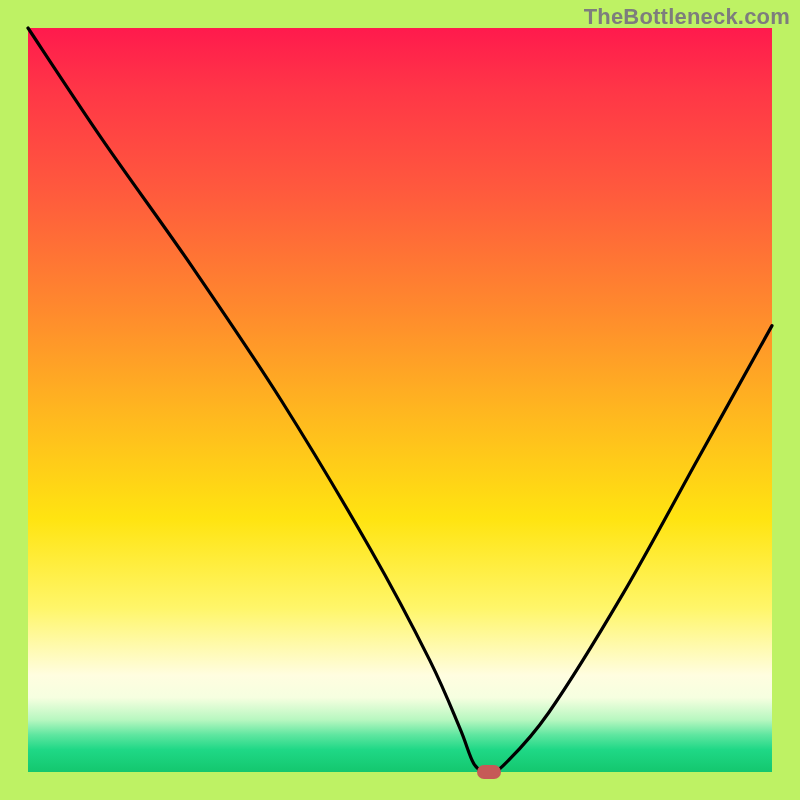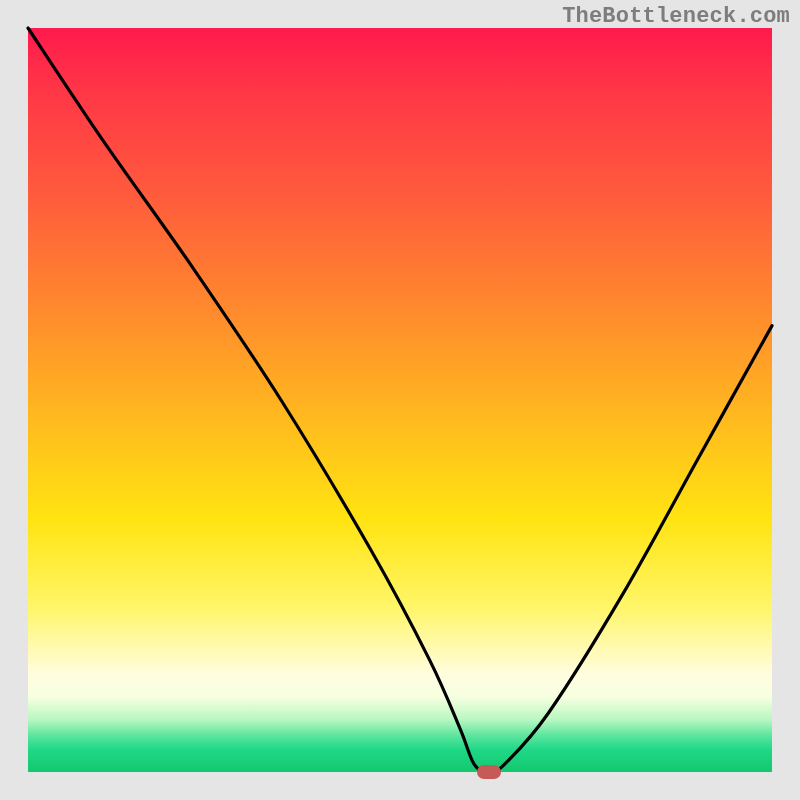--- a/index.html
+++ b/index.html
@@ -10,22 +10,21 @@
     background: #000;
     overflow: hidden;
     font-family: Arial, Helvetica, sans-serif;
   }
   .frame {
     position: absolute;
     left: 0;
     top: 0;
     width: 800px;
     height: 800px;
-    background: #e5e5e5;
-    font-family: Liberation Mono, monospace;
+    background: #bef264;
   }
   .plot {
     position: absolute;
     left: 28px;
     top: 28px;
     width: 744px;
     height: 744px;
     
     background: linear-gradient(
       to bottom,

